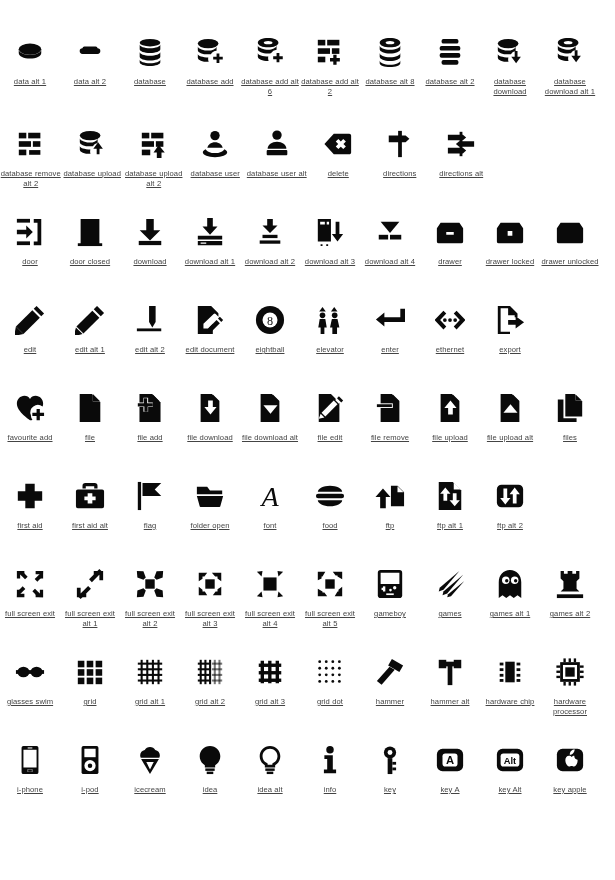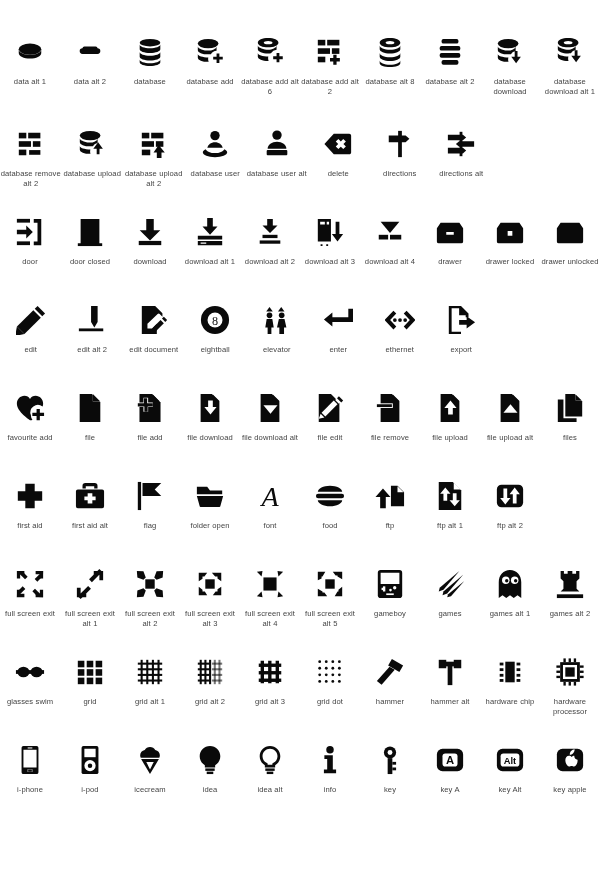--- a/index.html
+++ b/index.html
@@ -16,20 +16,21 @@
     overflow: hidden;
   }
   #sheet {
     width: 615px;
     padding-top: 26px;
     box-sizing: border-box;
   }
   .grid-row {
     display: flex;
     width: 528px;
+    text-decoration: underline;
   }
   .cell {
     width: 61.5px;
     display: flex;
     flex-direction: column;
     align-items: center;
     justify-content: flex-start;
     padding-top: 6px;
     padding-bottom: 6px;
     box-sizing: border-box;
@@ -301,20 +302,28 @@
         <div class="glyph">
           <svg viewBox="0 0 32 32">
             <use href="#g-pencil"></use>
           </svg>
         </div>
         <div class="cap">edit</div>
       </div>
       <div class="cell">
         <div class="glyph">
           <svg viewBox="0 0 32 32">
+            <use href="#g-pencil-alt"></use>
+          </svg>
+        </div>
+        <div class="cap">edit alt 1</div>
+      </div>
+      <div class="cell">
+        <div class="glyph">
+          <svg viewBox="0 0 32 32">
             <use href="#g-pen-line"></use>
           </svg>
         </div>
         <div class="cap">edit alt 2</div>
       </div>
       <div class="cell">
         <div class="glyph">
           <svg viewBox="0 0 32 32">
             <use href="#g-doc-pencil"></use>
           </svg>

